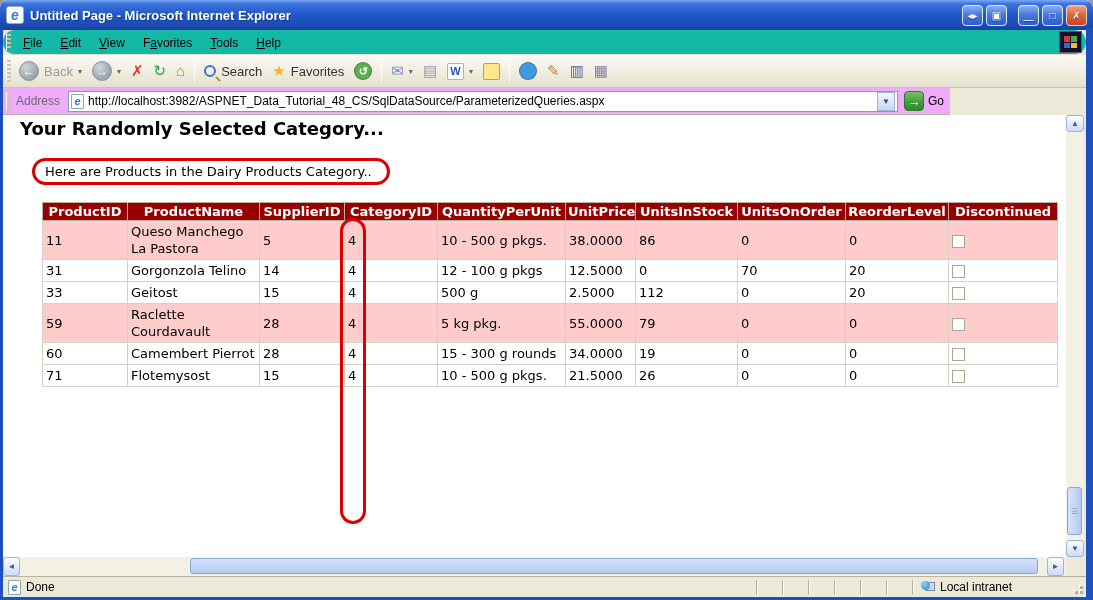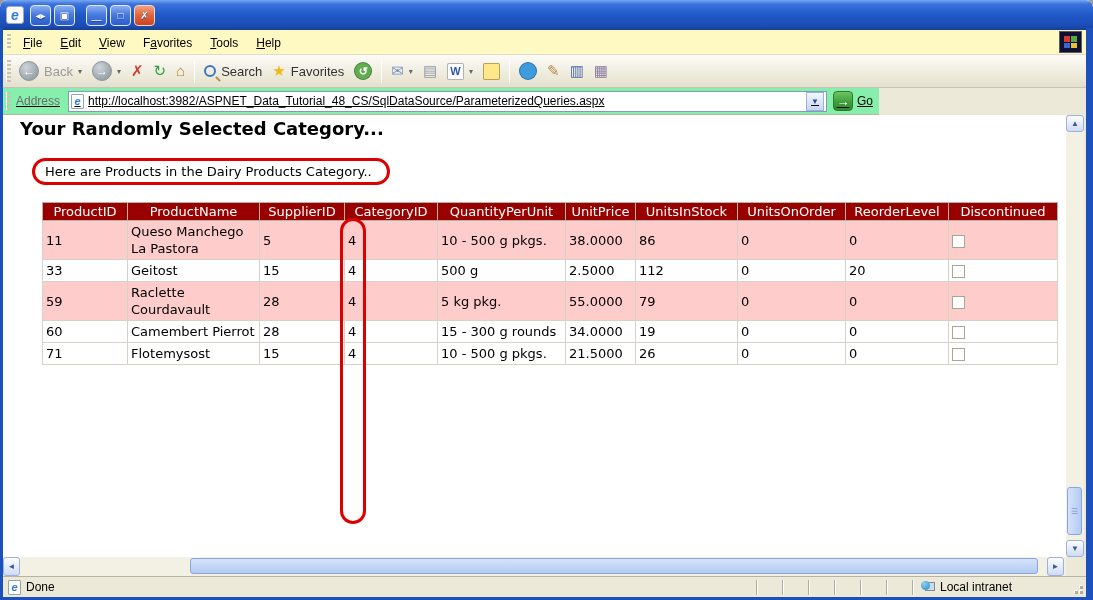--- a/index.html
+++ b/index.html
@@ -22,22 +22,22 @@
     white-space:nowrap;overflow:hidden;}
   .controls{display:flex;align-items:center;gap:3px;}
   .wbtn{width:21px;height:21px;border:1px solid #dfe9fb;border-radius:4px;color:#fff;
     background:linear-gradient(180deg,#8cb0f0 0%,#4a7ade 45%,#2a5ecd 100%);
     font-size:10px;display:flex;align-items:center;justify-content:center;
     text-shadow:0 1px 1px #1c3c88;}
   .wbtn.gap{margin-left:8px;}
   .wbtn.close{background:linear-gradient(180deg,#f2a184 0%,#e06a3c 45%,#cc4423 100%);border-color:#f4d4c4;}
   .wbtn.min span{transform:translateY(4px);}
   
-  .menubar{position:absolute;left:3px;top:30px;width:1083px;height:25px;background:#fef9c3;
-    display:flex;align-items:center;border-bottom:1px solid #e0dcc8;}
+  .menubar{position:absolute;left:3px;top:30px;width:1083px;height:25px;background:#14b8a6;
+    display:flex;align-items:center;border-bottom:1px solid #e0dcc8;border-radius:12px;}
   .hgrip{width:5px;height:70%;margin:0 3px;
     background:repeating-linear-gradient(180deg,#c9c4b2 0 2px,transparent 2px 4px);
     border-left:1px solid #fff;}
   .menu-item{font-size:12px;color:#000;padding:4px 9px;}
   .menu-item u{text-decoration:underline;}
   .throbber{position:absolute;right:4px;top:1px;width:23px;height:22px;background:#101030;
     border:1px solid #5a5a6a;display:grid;grid-template-columns:1fr 1fr;grid-template-rows:1fr 1fr;
     padding:4px;gap:1px;}
   .throbber i{display:block;}
   
@@ -54,22 +54,22 @@
     color:#fff;font-size:11px;font-weight:bold;border:1px solid rgba(0,0,0,.25);}
   .sq{width:17px;height:17px;border-radius:2px;display:flex;align-items:center;justify-content:center;
     font-size:11px;font-weight:bold;border:1px solid rgba(0,0,0,.3);}
   .tico{font-size:15px;line-height:16px;}
   .lens{position:relative;width:12px;height:12px;border:2px solid #3e76c8;border-radius:50%;display:inline-block;}
   .lens::after{content:"";position:absolute;width:6px;height:2px;background:#b88a3c;
     transform:rotate(45deg);left:9px;top:11px;}
   .drop{font-size:8px;color:#666;margin-left:1px;}
   .tsep{width:1px;height:24px;background:#c9c4b2;border-right:1px solid #fff;margin:0 4px;}
   
-  .addrbar{position:absolute;left:3px;top:88px;width:876px;height:27px;background:#86efac;
-    display:flex;align-items:center;border-bottom:1px solid #b8b4a2;text-decoration:underline;}
+  .addrbar{position:absolute;left:3px;top:88px;width:947px;height:27px;background:#f0abfc;
+    display:flex;align-items:center;border-bottom:1px solid #b8b4a2;}
   .addr-label{font-size:12px;color:#6b6b6b;margin:0 8px 0 2px;}
   .addr-box{flex:1;height:21px;background:#fff;border:1px solid #7f9db9;display:flex;align-items:center;
     padding:0 2px;gap:4px;}
   .page-ico{width:13px;height:15px;background:#fff;border:1px solid #8aa;border-radius:1px;
     display:flex;align-items:center;justify-content:center;flex:none;}
   .page-ico .e{color:#2e7cd6;font-weight:bold;font-style:italic;font-size:11px;line-height:11px;}
   .addr-url{font-size:12px;color:#000;white-space:nowrap;overflow:hidden;flex:1;}
   .addr-drop{width:18px;height:19px;background:linear-gradient(180deg,#f4f7fd,#c8d6f0);
     border:1px solid #9cb2dc;display:flex;align-items:center;justify-content:center;
     font-size:8px;color:#2a4e9e;flex:none;}
@@ -80,21 +80,21 @@
   
   .content{position:absolute;left:3px;top:115px;width:1063px;height:442px;background:#fff;overflow:hidden;}
   .page-heading{position:absolute;left:20px;top:118px;font-size:18px;font-weight:bold;color:#000;
     font-family:"DejaVu Sans","Liberation Sans",sans-serif;z-index:2;}
   .cat-label{position:absolute;left:32px;top:158px;width:358px;height:27px;border:3px solid #dd0000;
     border-radius:14px;display:flex;align-items:center;padding:0 10px;font-size:13px;color:#000;
     font-family:"DejaVu Sans","Liberation Sans",sans-serif;z-index:2;background:#fff;}
   
   table.grid{position:absolute;left:42px;top:202px;width:1015px;border-collapse:collapse;
     table-layout:fixed;font-family:"DejaVu Sans","Liberation Sans",sans-serif;font-size:13px;color:#000;z-index:1;}
-  table.grid th{background:#990000;color:#fff;font-weight:normal;text-align:center;
+  table.grid th{background:#990000;color:#fff;font-weight:bold;text-align:center;
     padding:1px 2px;border:1px solid #b8b0a4;white-space:nowrap;overflow:hidden;}
   table.grid td{padding:2px 3px;border:1px solid #d7d2c7;vertical-align:middle;line-height:17px;
     overflow:hidden;background:#fff;}
   table.grid tr.alt td{background:#ffcccc;}
   .cb{display:inline-block;width:13px;height:13px;border:1px solid #a8a890;background:#fff;
     vertical-align:middle;}
   td.cbcell{padding-left:16px;}
   .capsule{position:absolute;left:340px;top:218px;width:26px;height:306px;border:3px solid #dd0000;
     border-radius:15px;z-index:3;pointer-events:none;}
   
@@ -133,20 +133,21 @@
 </style>
 </head>
 <body>
 
 <div class="window">
 
   <div class="titlebar">
     <span class="app-icon">
         <span class="e">e</span>
       </span>
+    <span class="title-text">Untitled Page - Microsoft Internet Explorer</span>
     <span class="controls">
         <span class="wbtn">
           <span>◂▸</span>
         </span>
         <span class="wbtn">
           <span>▣</span>
         </span>
         <span class="wbtn gap min">
           <span>—</span>
         </span>
@@ -289,20 +290,32 @@
           <td>5</td>
           <td>4</td>
           <td>10 - 500 g pkgs.</td>
           <td>38.0000</td>
           <td>86</td>
           <td>0</td>
           <td>0</td>
           <td class="cbcell"><span class="cb"></span></td>
         </tr>
         <tr>
+          <td>31</td>
+          <td>Gorgonzola Telino</td>
+          <td>14</td>
+          <td>4</td>
+          <td>12 - 100 g pkgs</td>
+          <td>12.5000</td>
+          <td>0</td>
+          <td>70</td>
+          <td>20</td>
+          <td class="cbcell"><span class="cb"></span></td>
+        </tr>
+        <tr>
           <td>33</td>
           <td>Geitost</td>
           <td>15</td>
           <td>4</td>
           <td>500 g</td>
           <td>2.5000</td>
           <td>112</td>
           <td>0</td>
           <td>20</td>
           <td class="cbcell"><span class="cb"></span></td>

